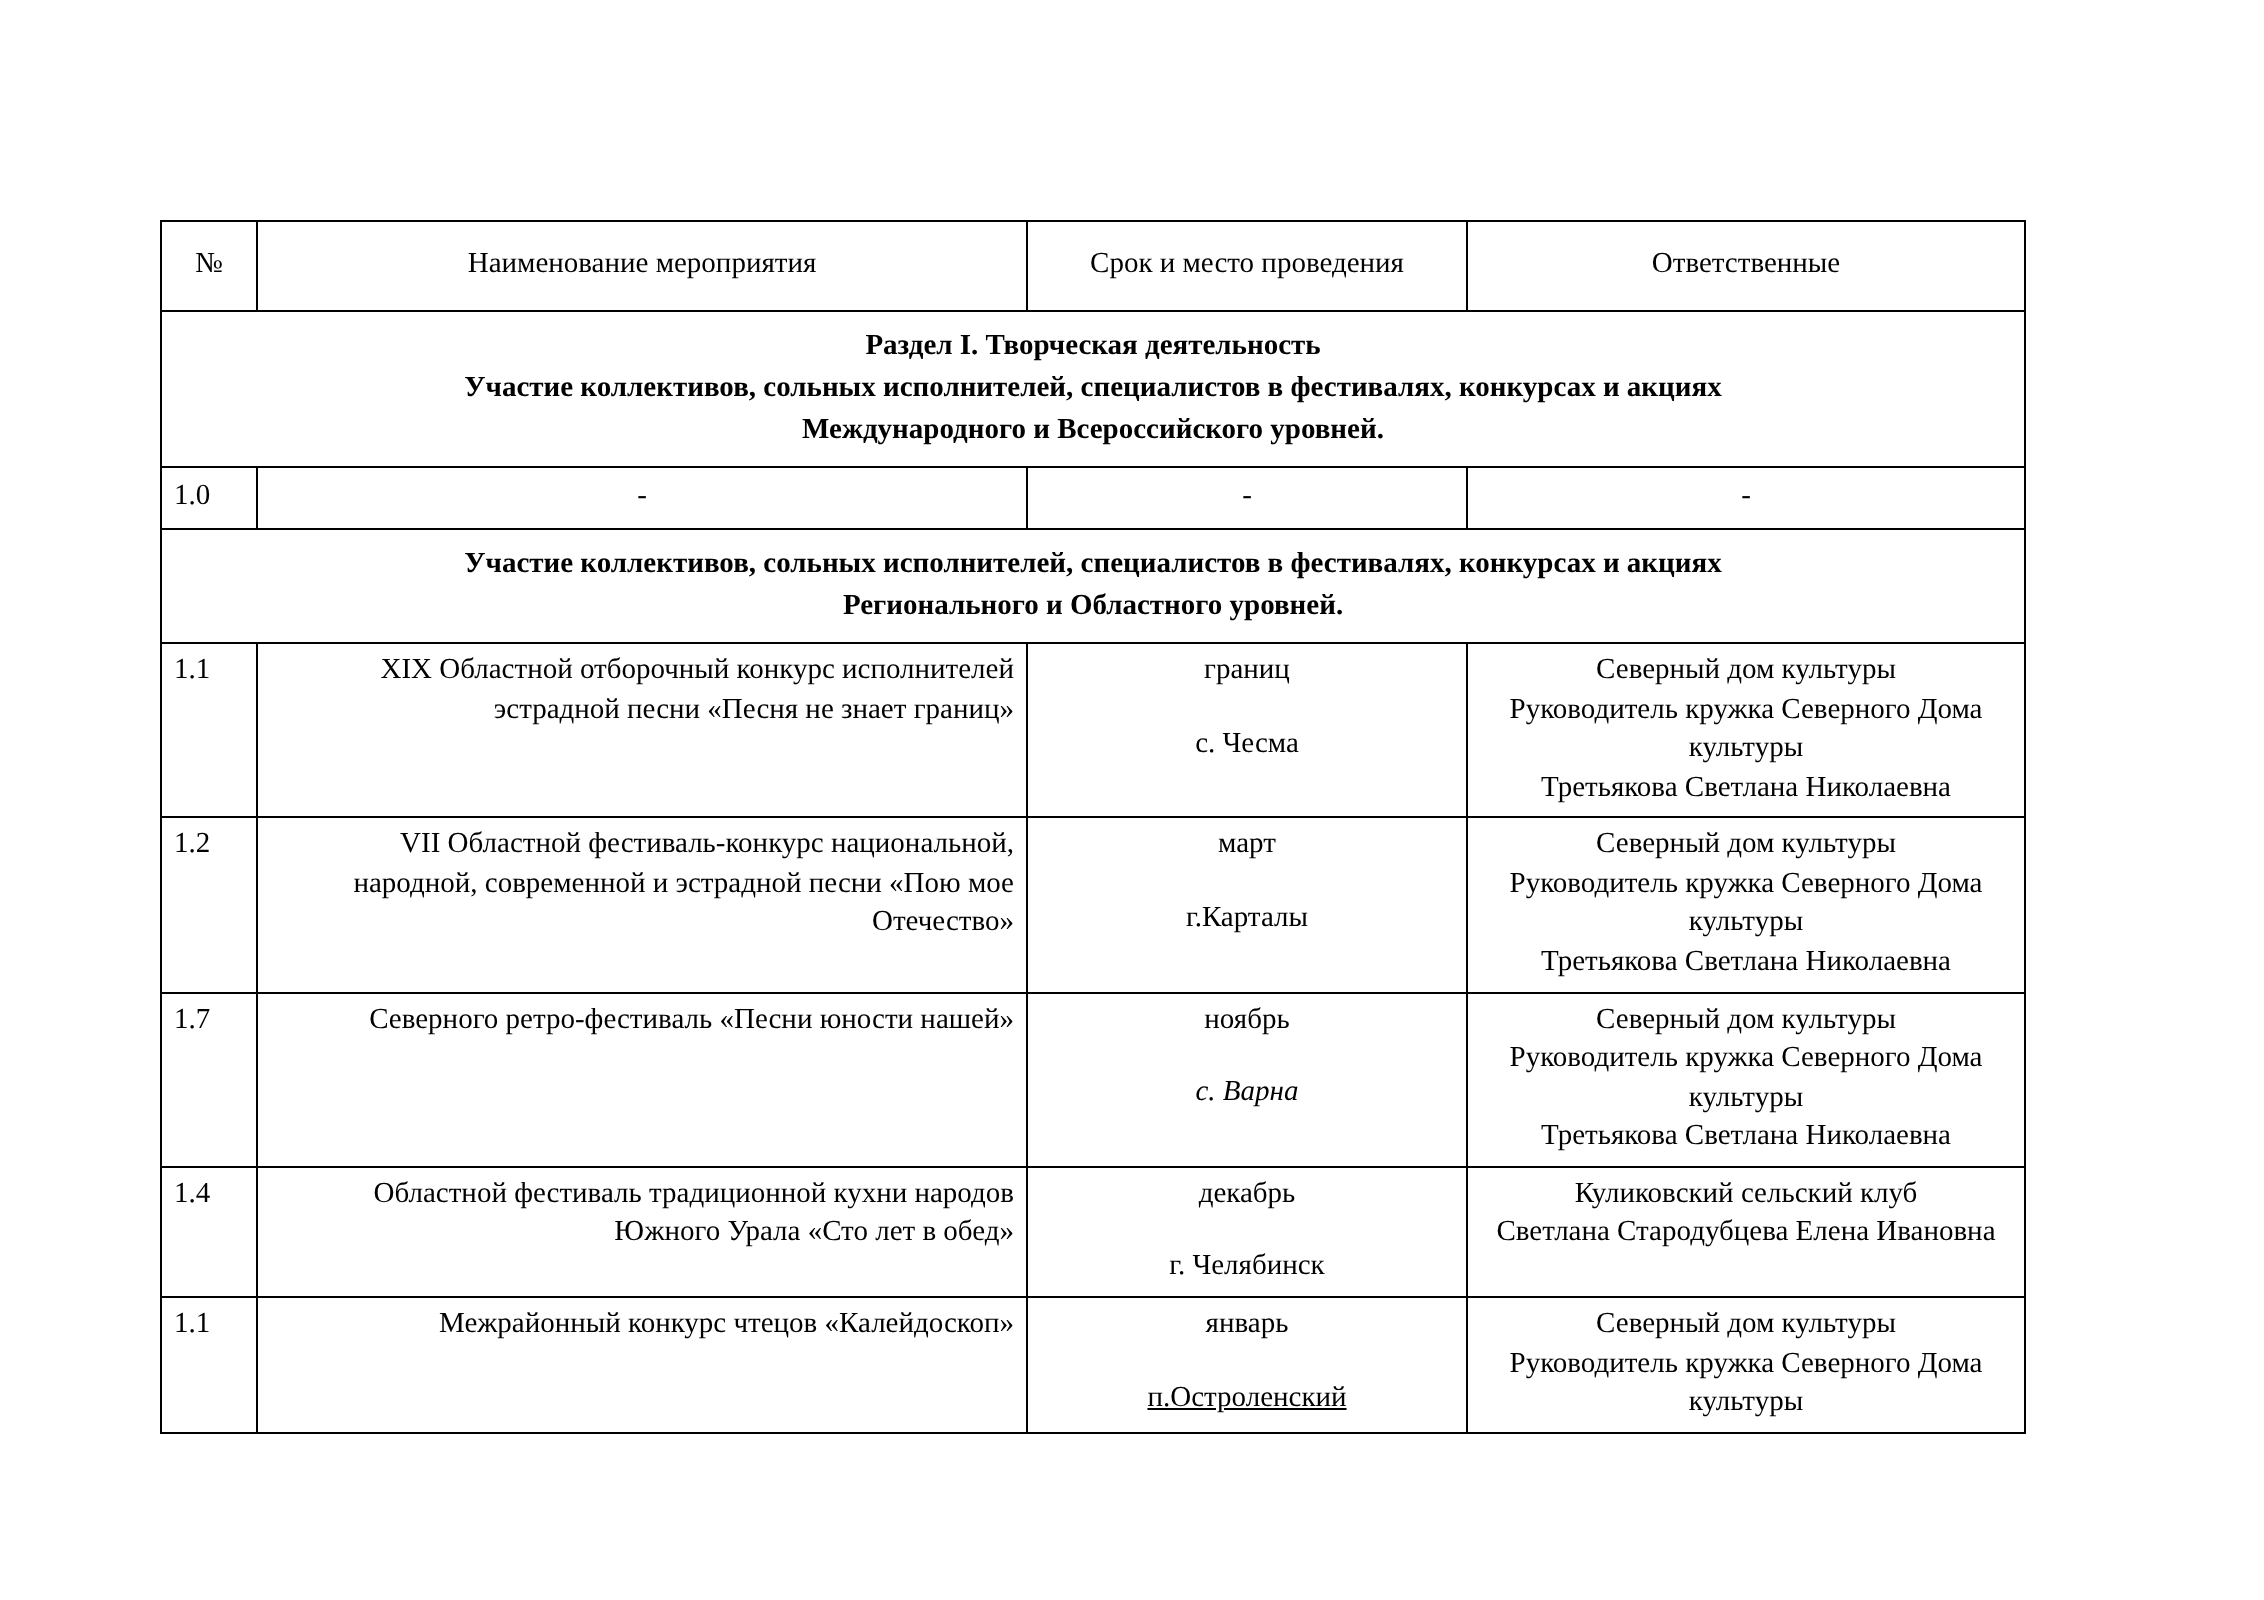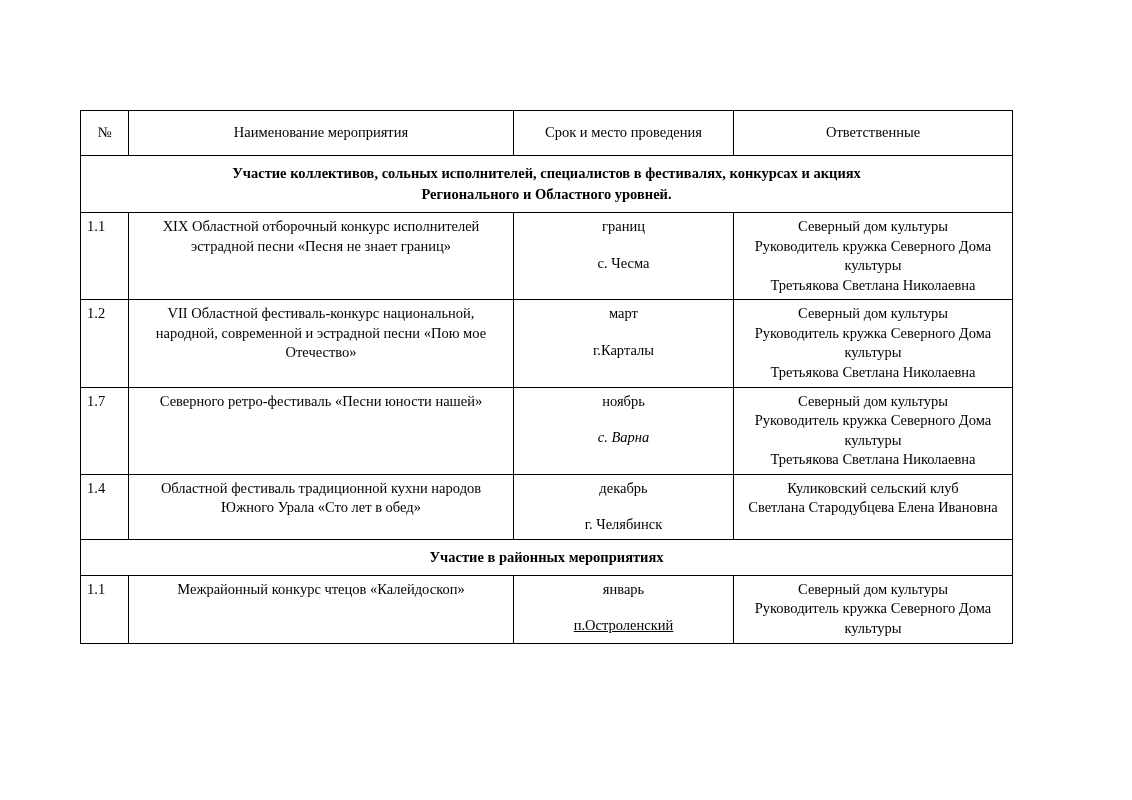--- a/index.html
+++ b/index.html
@@ -55,21 +55,21 @@
     line-height: 1.45;
   }
   .section-row .line {
     display: block;
   }
   .cell-num {
     text-align: left;
     padding-left: 10px;
   }
   .cell-name {
-    text-align: center;
+    text-align: right;
   }
   .cell-place {
     text-align: center;
   }
   .cell-resp {
     text-align: center;
   }
   .gap {
     display: block;
     height: 17px;
@@ -93,20 +93,37 @@
       <col class="c-place">
       <col class="c-resp">
     </colgroup>
     <tbody>
       <tr class="hdr">
         <td>№</td>
         <td>Наименование мероприятия</td>
         <td>Срок и место проведения</td>
         <td>Ответственные</td>
       </tr>
+    <tr class="section-row">
+          <td colspan="4">
+            <span class="line">Раздел I. Творческая деятельность</span>
+            <span class="line">Участие коллективов, сольных исполнителей, специалистов в фестивалях, конкурсах и акциях</span>
+            <span class="line">Международного и Всероссийского уровней.</span>
+          </td>
+        </tr>
+        <tr class="data-row dash-row">
+          <td class="cell-num">1.0</td>
+          <td class="cell-name" style="text-align: center;">-</td>
+          <td class="cell-place">
+            <span style="display: block;">-</span>
+          </td>
+          <td class="cell-resp">
+            <span class="resp-line">-</span>
+          </td>
+        </tr>
         <tr class="section-row">
           <td colspan="4">
             <span class="line">Участие коллективов, сольных исполнителей, специалистов   в фестивалях, конкурсах и акциях</span>
             <span class="line">Регионального и Областного уровней.</span>
           </td>
         </tr>
         <tr class="data-row">
           <td class="cell-num">1.1</td>
           <td class="cell-name">XIX Областной отборочный конкурс исполнителей эстрадной песни «Песня не знает границ»</td>
           <td class="cell-place">
@@ -154,25 +171,20 @@
           <td class="cell-place">
             <span style="display: block;">декабрь</span>
             <span class="gap"></span>
             <span style="display: block;">г. Челябинск</span>
           </td>
           <td class="cell-resp">
             <span class="resp-line">Куликовский сельский клуб</span>
             <span class="resp-line">Светлана Стародубцева Елена Ивановна</span>
           </td>
         </tr>
-        <tr class="section-row">
-          <td colspan="4">
-            <span class="line">Участие в районных мероприятиях</span>
-          </td>
-        </tr>
         <tr class="data-row">
           <td class="cell-num">1.1</td>
           <td class="cell-name">Межрайонный конкурс чтецов «Калейдоскоп»</td>
           <td class="cell-place">
             <span style="display: block;">январь</span>
             <span class="gap"></span>
             <span style="display: block; text-decoration: underline;">п.Остроленский</span>
           </td>
           <td class="cell-resp">
             <span class="resp-line">Северный дом культуры</span>

